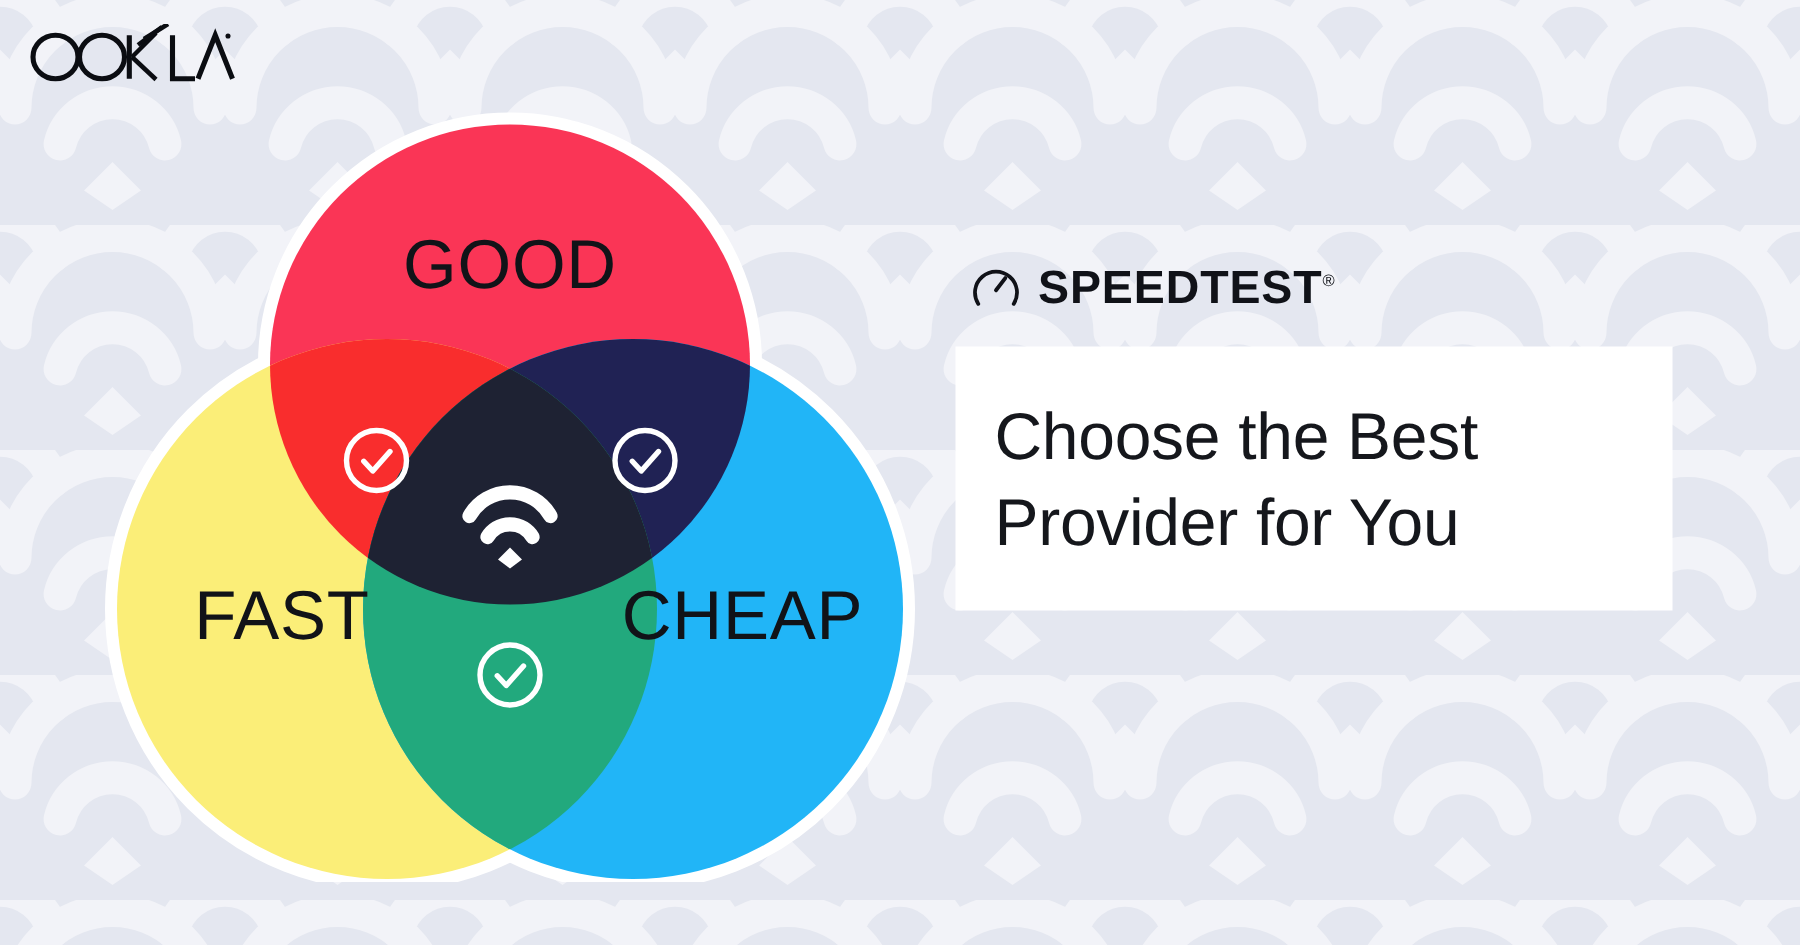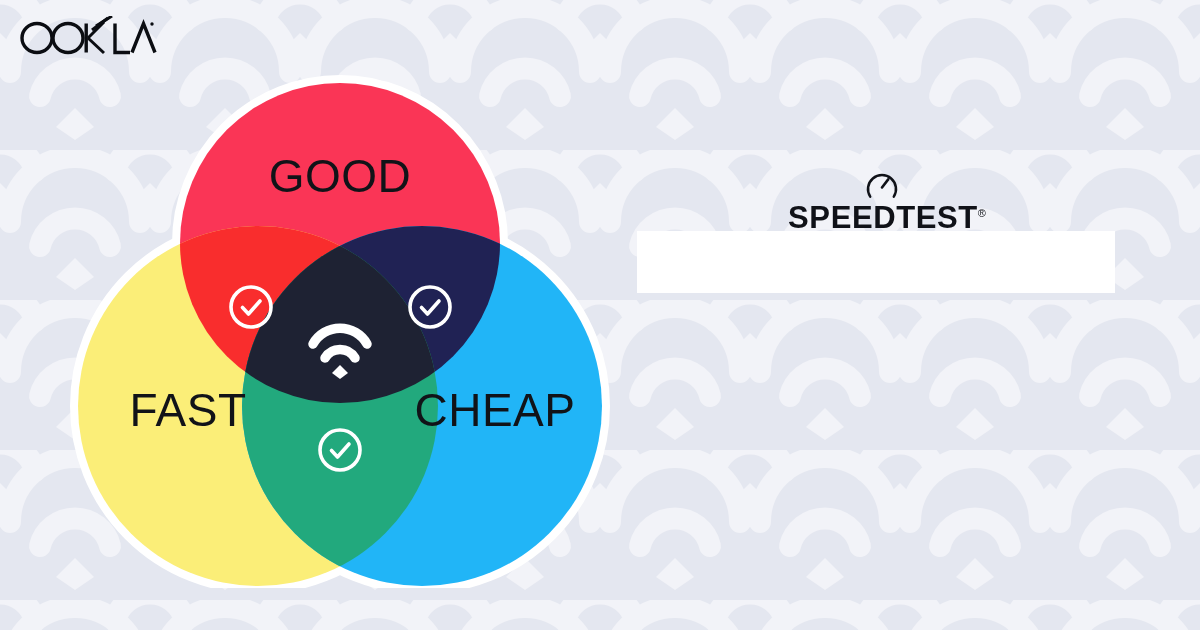--- a/index.html
+++ b/index.html
@@ -37,21 +37,21 @@
     letter-spacing:0.5px;
   }
 
   
   #right-col {
     position:absolute; left:637px; top:168px;
     width:490px; z-index:5;
   }
   #speedtest-logo-row {
     display:flex; align-items:center; height:46px;
-    margin-bottom:17px; padding-left:10px;flex-direction:column;
+    margin-bottom:17px; padding-left:10px;
   }
   #speedtest-mark { width:34px; height:34px; flex:0 0 auto; margin-right:11px; }
   #speedtest-wordmark {
     font-family:"Liberation Sans", sans-serif;
     font-weight:bold;
     font-size:31px;
     letter-spacing:0.6px;
     color:#101218;
     line-height:1;
     position:relative;
@@ -196,15 +196,17 @@
     <svg id="speedtest-mark" viewBox="0 0 34 34">
       <path d="M 5.2 28.6 A 14 14 0 1 1 28.8 28.6" fill="none" stroke="#101218" stroke-width="2.5" stroke-linecap="round"></path>
       <path d="M 17 19.5 L 23.2 11.4" fill="none" stroke="#101218" stroke-width="2.6" stroke-linecap="round"></path>
     </svg>
     <div id="speedtest-wordmark">
       <span>SPEEDTEST</span><span id="speedtest-reg">®</span>
     </div>
   </div>
 
   <div id="headline-card">
+    <div class="headline-line">Choose the Best</div>
+    <div class="headline-line">Provider for You</div>
   </div>
 
 </div>
 
 </body></html>

